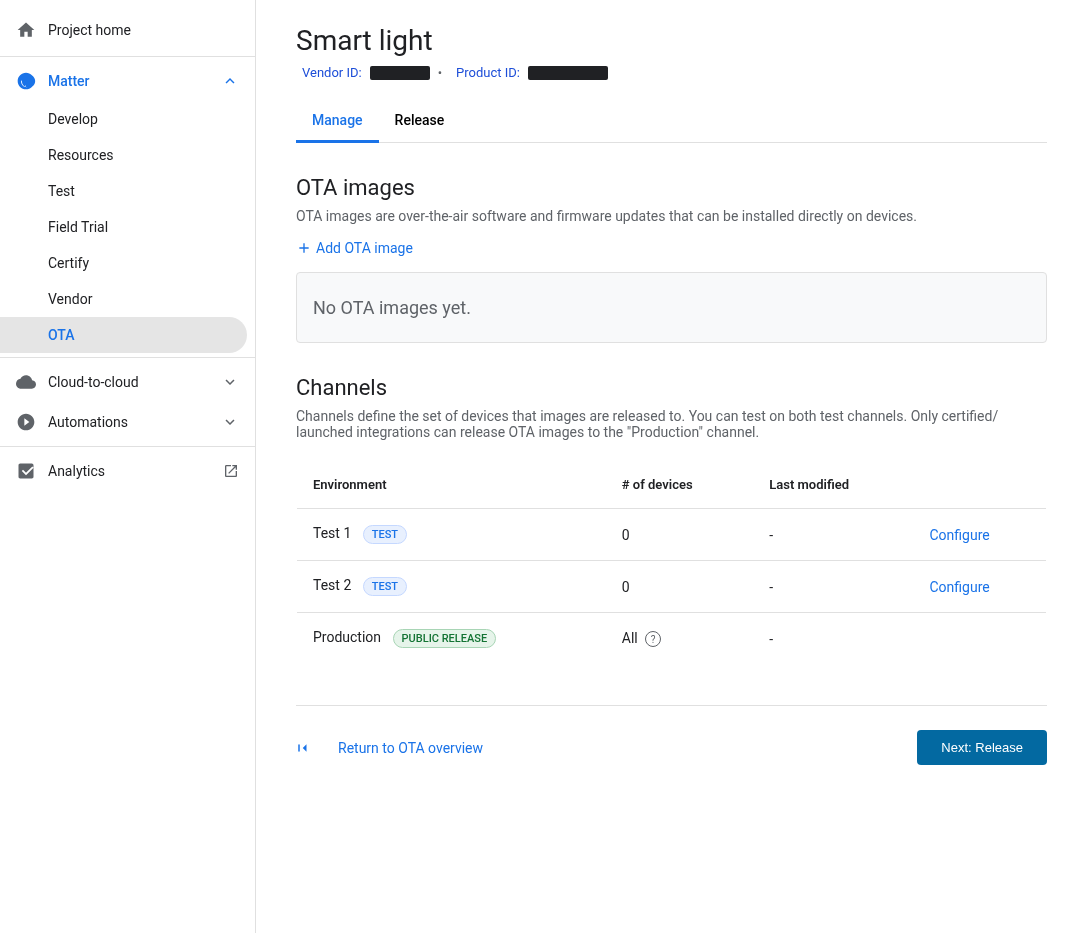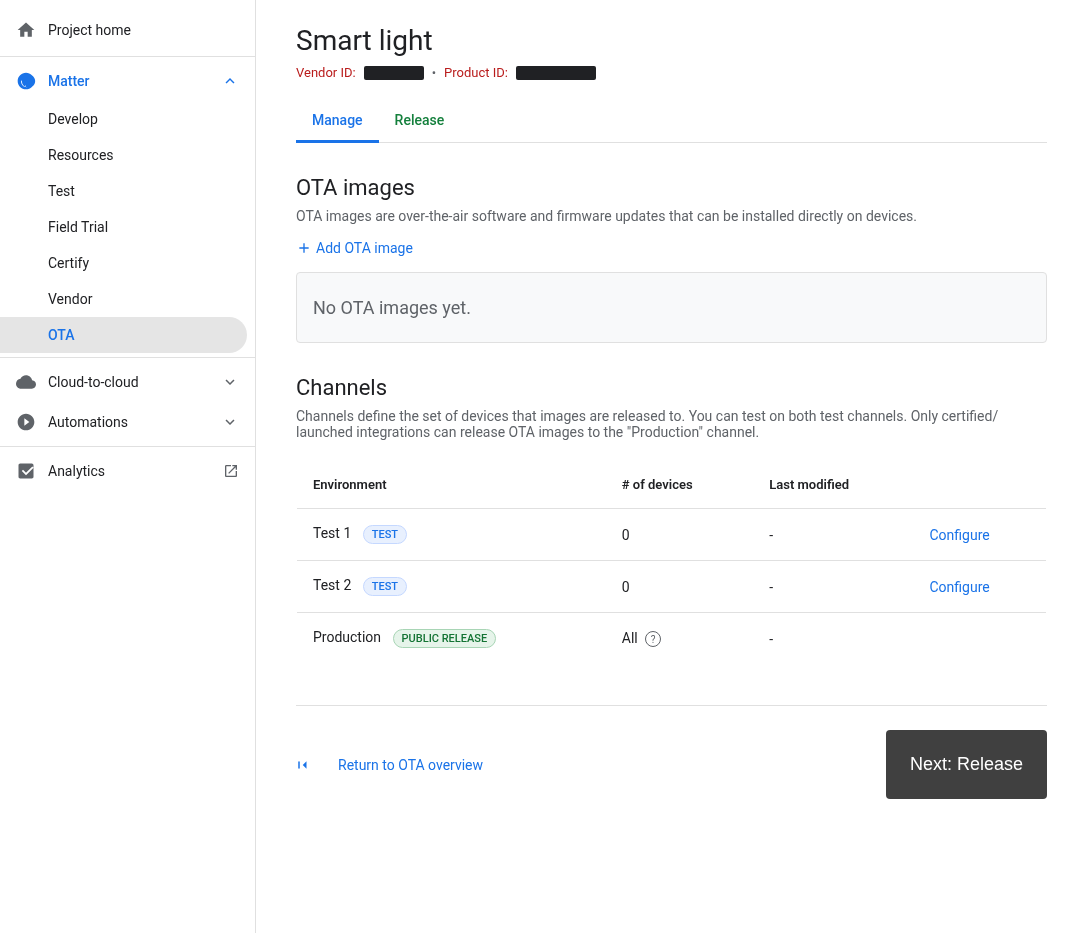--- a/index.html
+++ b/index.html
@@ -106,21 +106,21 @@
     }
 
     .meta-row {
       display: flex;
       align-items: center;
       gap: 8px;
       font-size: 13px;
       color: #5f6368;
       margin-bottom: 20px;
     }
-    .meta-label { color: #b91c1c; }
+    .meta-label { color: #1d4ed8; margin-left: 6px; }
     .meta-redacted {
       display: inline-block;
       background: #202124;
       color: #202124;
       border-radius: 2px;
       min-width: 60px;
       height: 14px;
       vertical-align: middle;
     }
     .meta-dot { color: #5f6368; }
@@ -128,21 +128,21 @@
     
     .tabs {
       display: flex;
       border-bottom: 1px solid #e0e0e0;
       margin-bottom: 32px;
     }
     .tab {
       padding: 12px 16px;
       font-size: 14px;
       font-weight: 500;
-      color: #15803d;
+      color: #000000;
       cursor: pointer;
       border-bottom: 3px solid transparent;
       margin-bottom: -1px;
     }
     .tab.active {
       color: #1a73e8;
       border-bottom-color: #1a73e8;
     }
 
     
@@ -267,26 +267,26 @@
       display: inline-flex;
       align-items: center;
       gap: 24px;
       color: #1a73e8;
       font-size: 14px;
       cursor: pointer;
       text-decoration: none;
     }
 
     .next-btn {
-      background: #404040;
+      background: #0369a1;
       color: #fff;
       border: none;
       border-radius: 4px;
-      padding: 24px 24px;
-      font-size: 18px;
+      padding: 10px 24px;
+      font-size: 13px;
       font-weight: 500;
       cursor: pointer;
     }
 
     
     svg { display: block; }
   </style>
 </head>
 <body>
 

